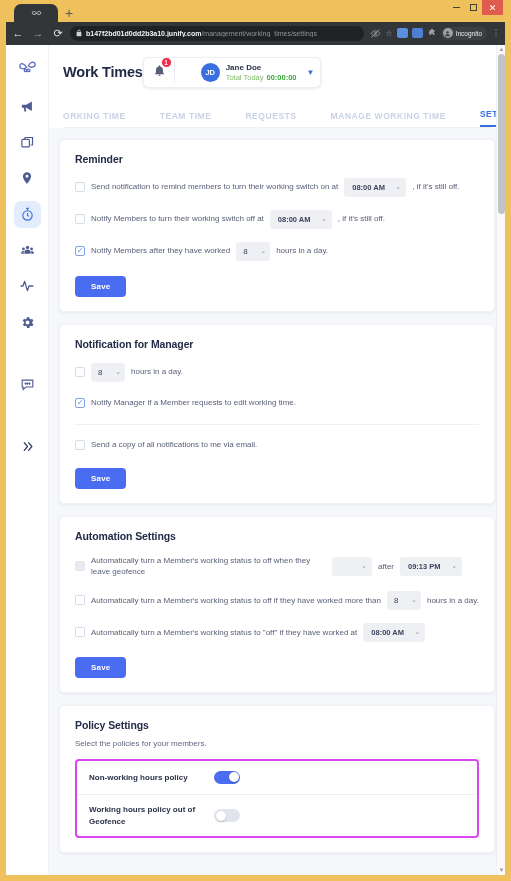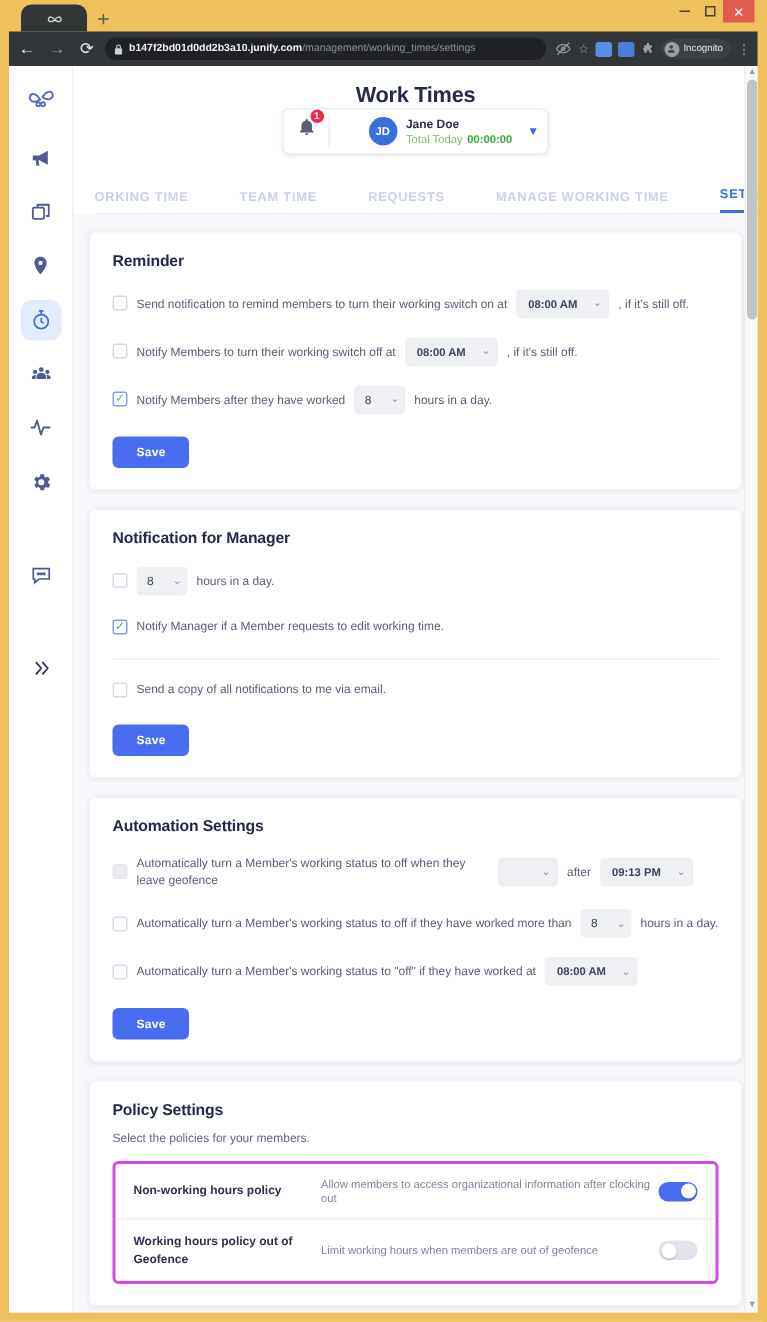--- a/index.html
+++ b/index.html
@@ -107,21 +107,21 @@
   .sb-spacer { height: 26px; }
   .sbicon.chat { color: #4f5b93; }
   .sbicon.expand { color: #2b3357; }
 
   
   .main {
     flex: 1 1 auto; display: flex; flex-direction: column;
     overflow: hidden; position: relative;
   }
   .apphead { background: #fff; padding: 12px 14px 0 14px; }
-  .headrow { display: flex; align-items: center; justify-content: flex-start; flex-direction: column; }
+  .headrow { display: flex; align-items: center; justify-content: flex-start; }
   .ptitle { font-size: 14.5px; font-weight: bold; color: #242b47; letter-spacing: -0.2px; }
 
   .userbox {
     display: flex; align-items: center; gap: 0;
     border: 1px solid #eceef4; border-radius: 5px;
     box-shadow: 0 1px 3px rgba(40,50,90,.10);
     background: #fff; height: 31px; padding-right: 6px;
   }
   .bellwrap { position: relative; padding: 0 8px 0 9px; }
   .badge {
@@ -514,28 +514,26 @@
 
           <button class="btn-save">Save</button>
         </div>
 
         <div class="card">
           <h2>Policy Settings</h2>
           <div class="sub">Select the policies for your members.</div>
           <div class="ptable">
             <div class="prow">
               <div class="pname">Non-working hours policy</div>
-              <div class="pdesc">Allow members to access organizational information after clocking out</div>
               <div class="tgl on">
                   <span class="knob"></span>
                 </div>
             </div>
             <div class="prow">
               <div class="pname">Working hours policy out of Geofence</div>
-              <div class="pdesc">Limit working hours when members are out of geofence</div>
               <div class="tgl">
                   <span class="knob"></span>
                 </div>
             </div>
           </div>
         </div>
 
       </div>
     </div>
 

